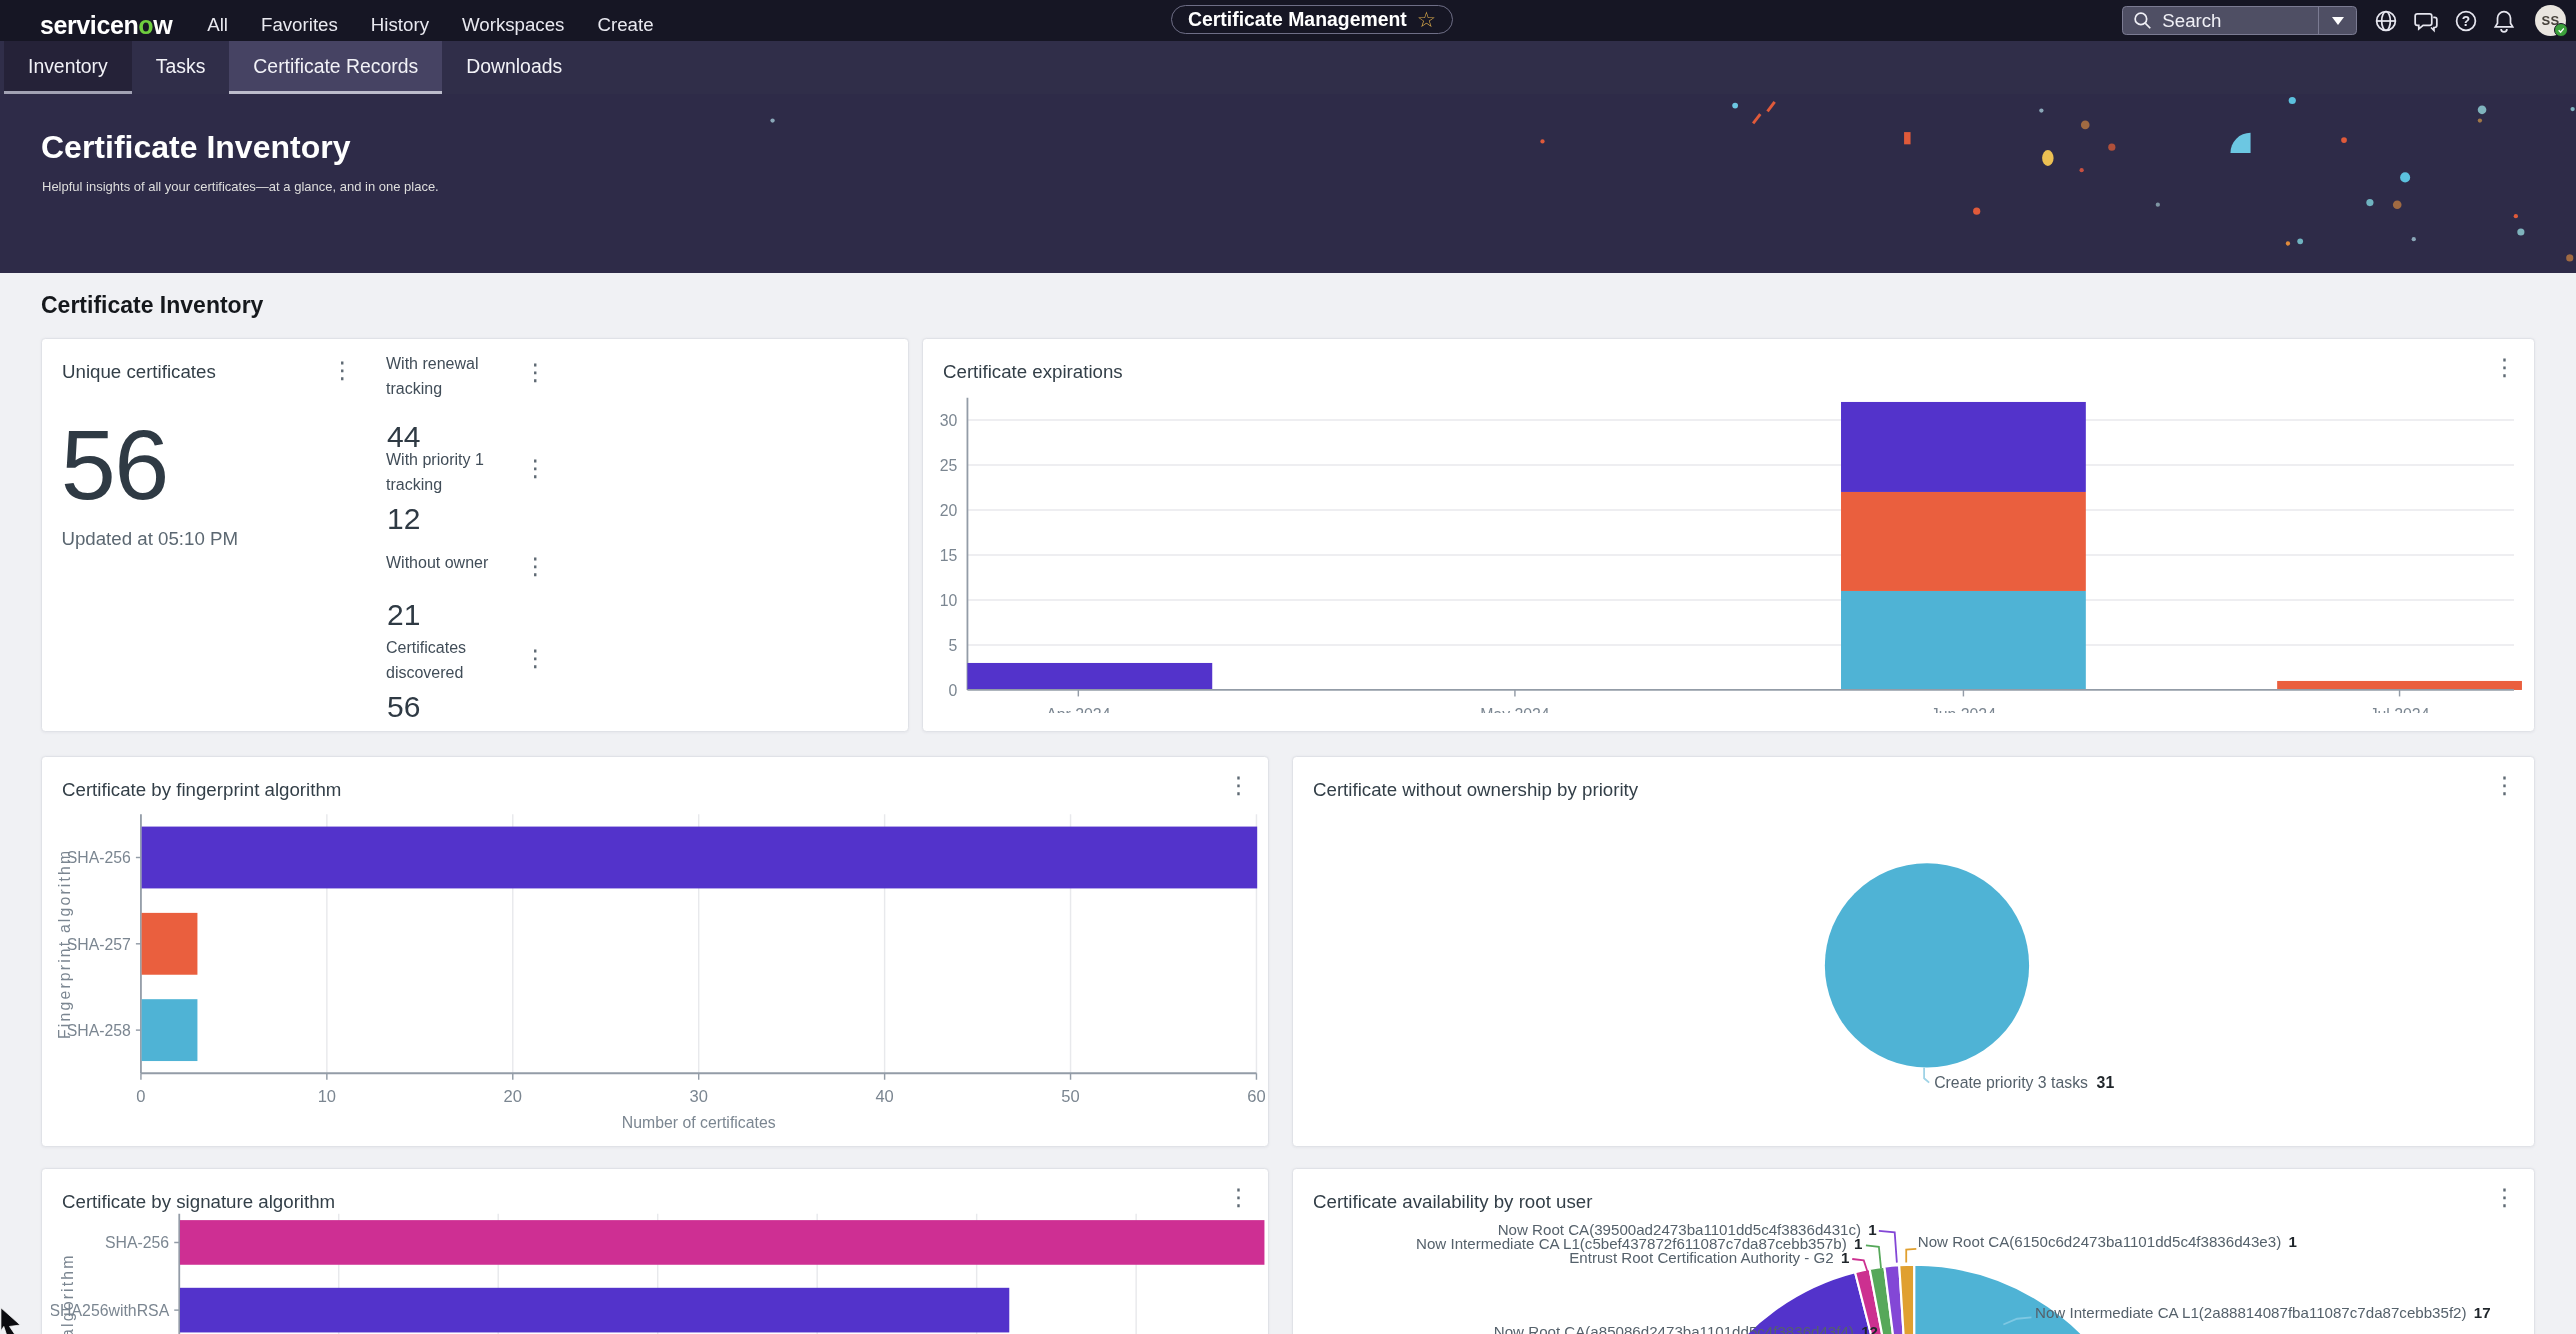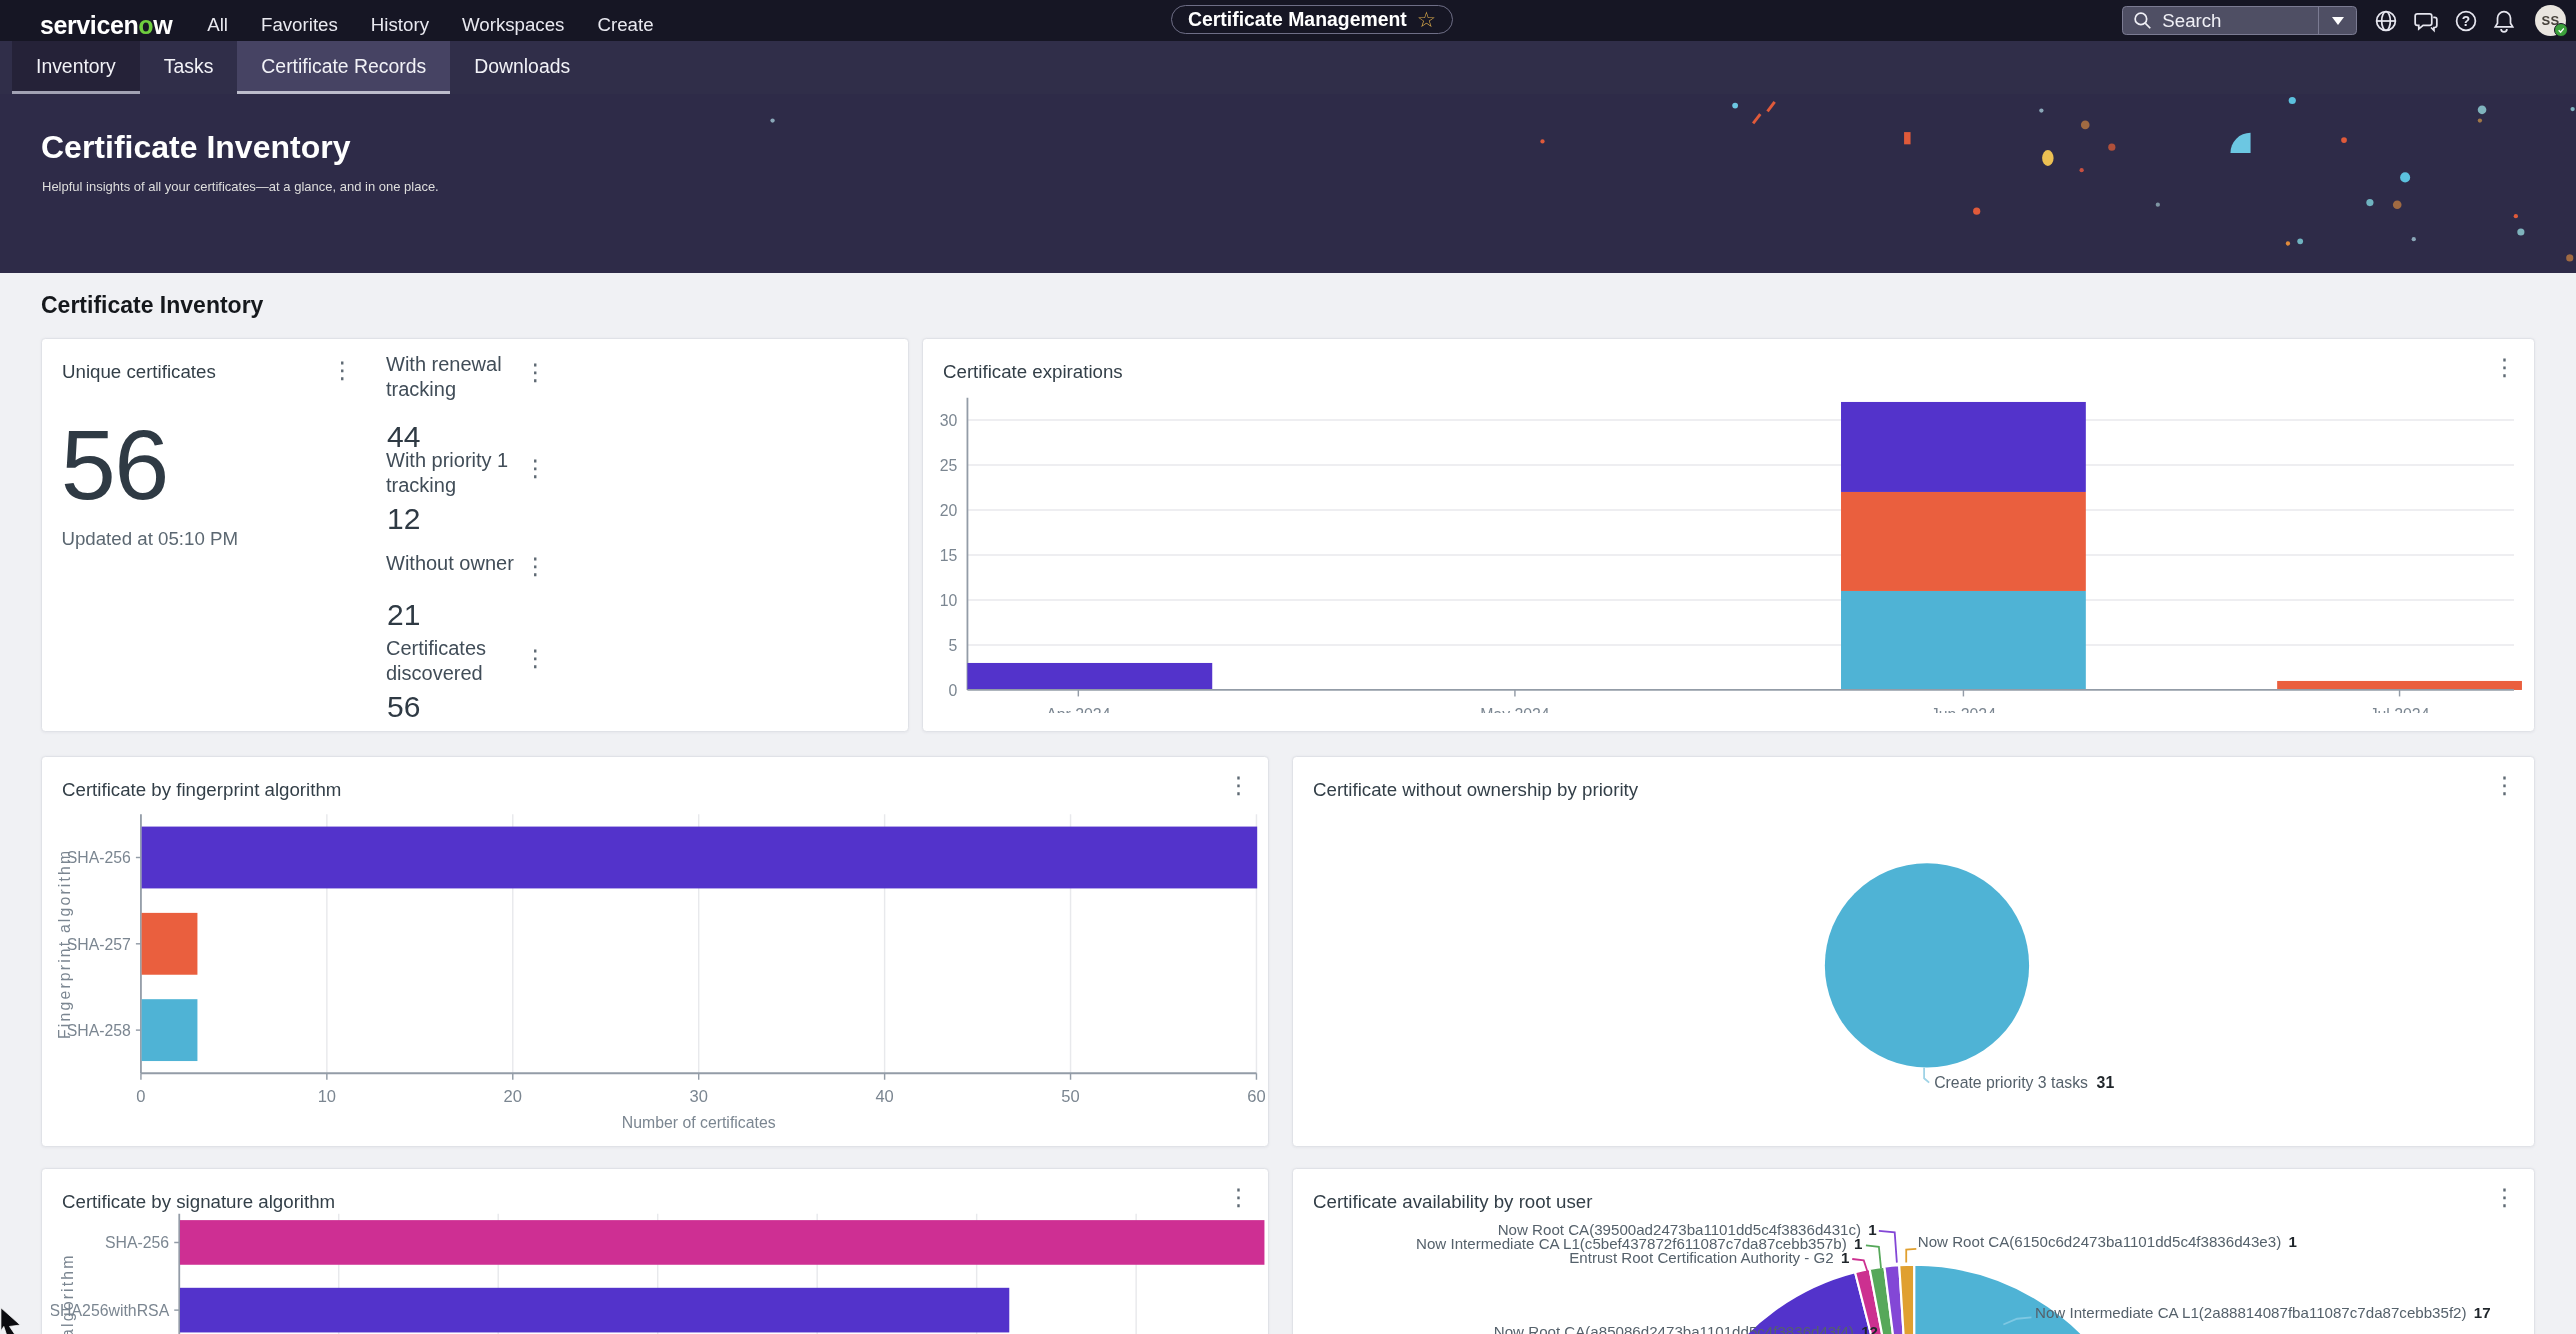--- a/index.html
+++ b/index.html
@@ -45,21 +45,21 @@
     background:#e9e5df;display:flex;align-items:center;justify-content:center;cursor:pointer;
   }
   .avatar .init{font-size:13px;font-weight:700;color:#46413a;letter-spacing:0.4px;}
   .avatar .badge{
     position:absolute;right:-2.2px;bottom:-1.4px;width:12.2px;height:12.2px;border-radius:50%;
     background:#3ca13c;border:1.4px solid #161624;display:flex;align-items:center;justify-content:center;
   }
   
   .tabbar{
     position:absolute;left:0;top:41px;width:2576px;height:53px;background:#302e49;
-    display:flex;align-items:stretch;padding-left:12px;box-sizing:border-box;
+    display:flex;align-items:stretch;padding-left:4px;box-sizing:border-box;
   }
   .tab{
     display:flex;align-items:center;padding:0 24px;color:#f2f2f7;font-size:19.4px;
     cursor:pointer;box-sizing:border-box;border-bottom:3.6px solid transparent;white-space:nowrap;
   }
   .tab.active{background:#252238;border-bottom-color:#a2a2b4;}
   .tab.highlight{background:#464363;border-bottom-color:#bcbccb;}
   
   .hero{position:absolute;left:0;top:94px;width:2576px;height:179px;background:#2e2b48;overflow:hidden;}
   .hero h1{position:absolute;left:41px;top:35px;margin:0;color:#fff;font-size:32px;font-weight:700;}
@@ -73,21 +73,21 @@
   }
   .card-title{position:absolute;left:20px;top:21.6px;font-size:18.7px;color:#333f48;}
   .kebab{
     position:absolute;top:17.3px;font-size:23px;color:#5f6a74;cursor:pointer;line-height:1;
     width:24.5px;text-align:center;user-select:none;
   }
   .kebab.right{right:17.3px;}
   
   .big-number{position:absolute;left:18.7px;top:69px;font-size:99px;font-weight:200;color:#2f3a44;letter-spacing:-1.4px;}
   .updated{position:absolute;left:19.4px;top:189px;font-size:18.7px;color:#5b6771;}
-  .stat-label{position:absolute;left:344px;width:137px;font-size:20px;line-height:24.5px;color:#414d58;}
+  .stat-label{position:absolute;left:344px;width:137px;font-size:16px;line-height:24.5px;color:#414d58;}
   .stat-value{position:absolute;left:345px;font-size:30px;font-weight:300;color:#2f3a44;}
   .stat-kebab{left:481px;}
   svg text{font-family:"Liberation Sans",sans-serif;}
   .cursor{position:absolute;left:0;top:1305px;pointer-events:none;}
 </style>
 </head>
 <body>
 
 <div class="header">
   <div class="logo"><span>servicen</span><span class="logo-o">o</span><span>w</span></div>

